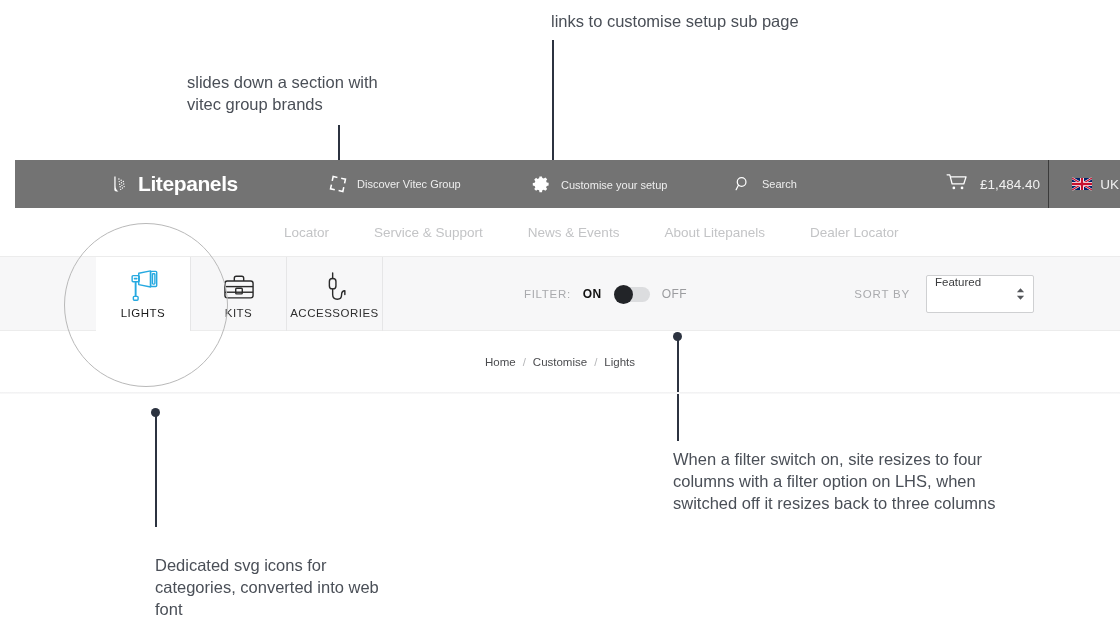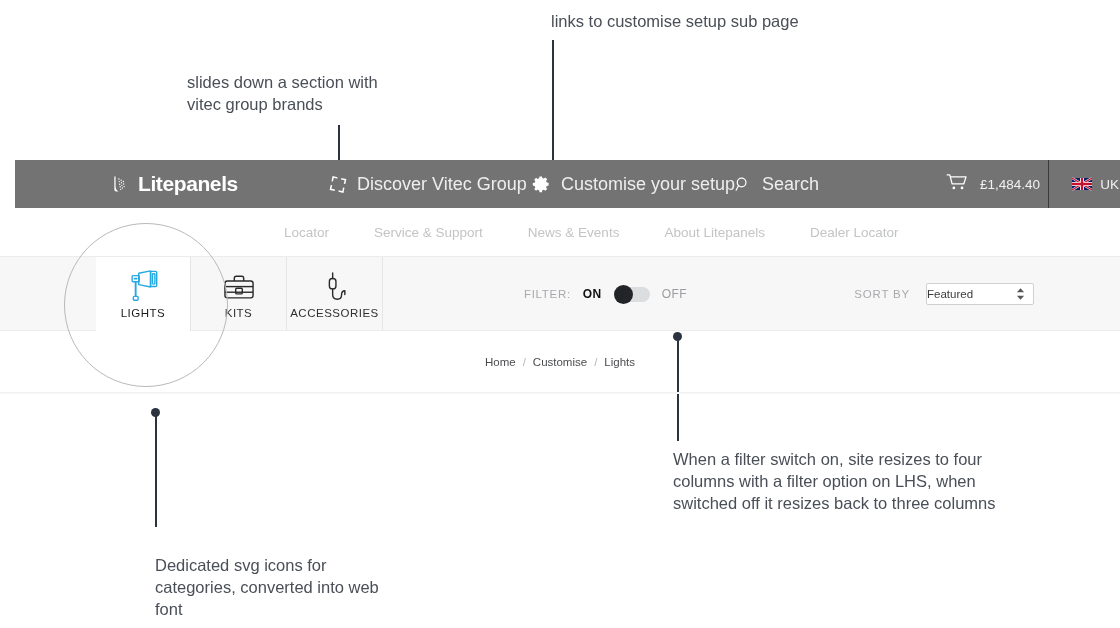--- a/index.html
+++ b/index.html
@@ -61,21 +61,21 @@
   }
 
   .topitem {
     position: absolute; top: 50%;
     transform: translateY(-50%);
     display: flex; align-items: center; gap: 10px;
     color: #f2f2f2;
     font-size: 13.5px;
   }
   .topitem .ticon { display: flex; align-items: center; justify-content: center; }
-  .topitem .tlabel { color: #eeeeee; font-size: 18px; white-space: nowrap; }
+  .topitem .tlabel { color: #eeeeee; font-size: 11px; white-space: nowrap; }
 
   .cart-wrap {
     position: absolute; right: 95px; top: 50%;
     transform: translateY(-50%);
     display: flex; align-items: center; gap: 12px;
   }
   .cart-total { color: #f0f0f0; font-size: 13.5px; }
 
   .locale-sep {
     position: absolute; right: 71px; top: 160px;
@@ -150,26 +150,26 @@
     background: #222428;
   }
 
   .sort-group {
     position: absolute; right: 86px; top: 0; height: 74px;
     display: flex; align-items: center; gap: 16px;
   }
   .sort-label { font-size: 11.5px; letter-spacing: 0.8px; color: #a9aaad; }
   .sort-select {
     position: relative;
-    width: 108px; height: 22px;
+    width: 108px; height: 38px;
     border: 1px solid #cfd0d2;
     background: #fff;
     border-radius: 2px;
-    display: flex; align-items: center;
-    padding-left: 0;
+    display: flex; 
+    padding-left: 8px;
     font-size: 11.5px; color: #3a3b3d;
   }
   .sort-select .arrows {
     position: absolute; right: 8px; top: 50%;
     transform: translateY(-50%);
     display: flex; flex-direction: column; gap: 2px;
   }
 
   
   .breadcrumb {

